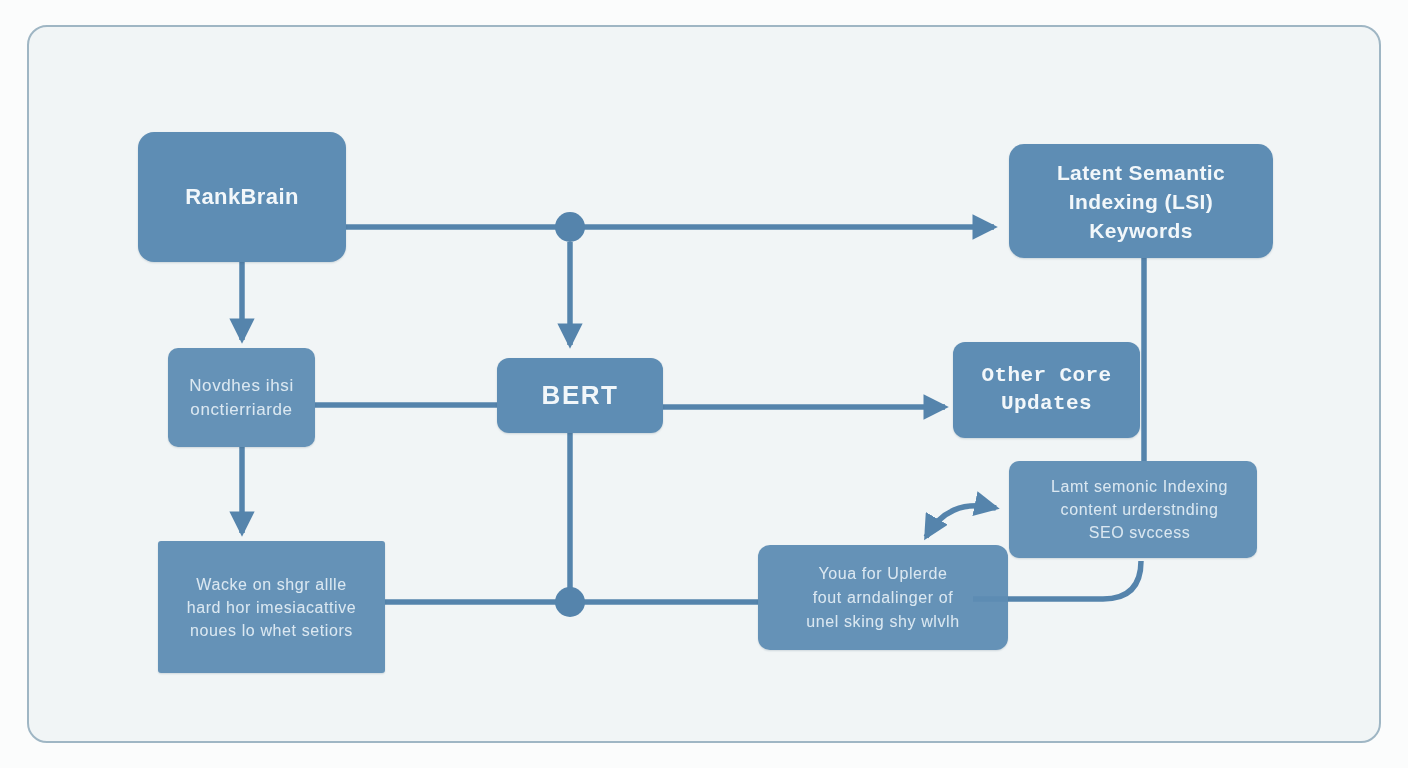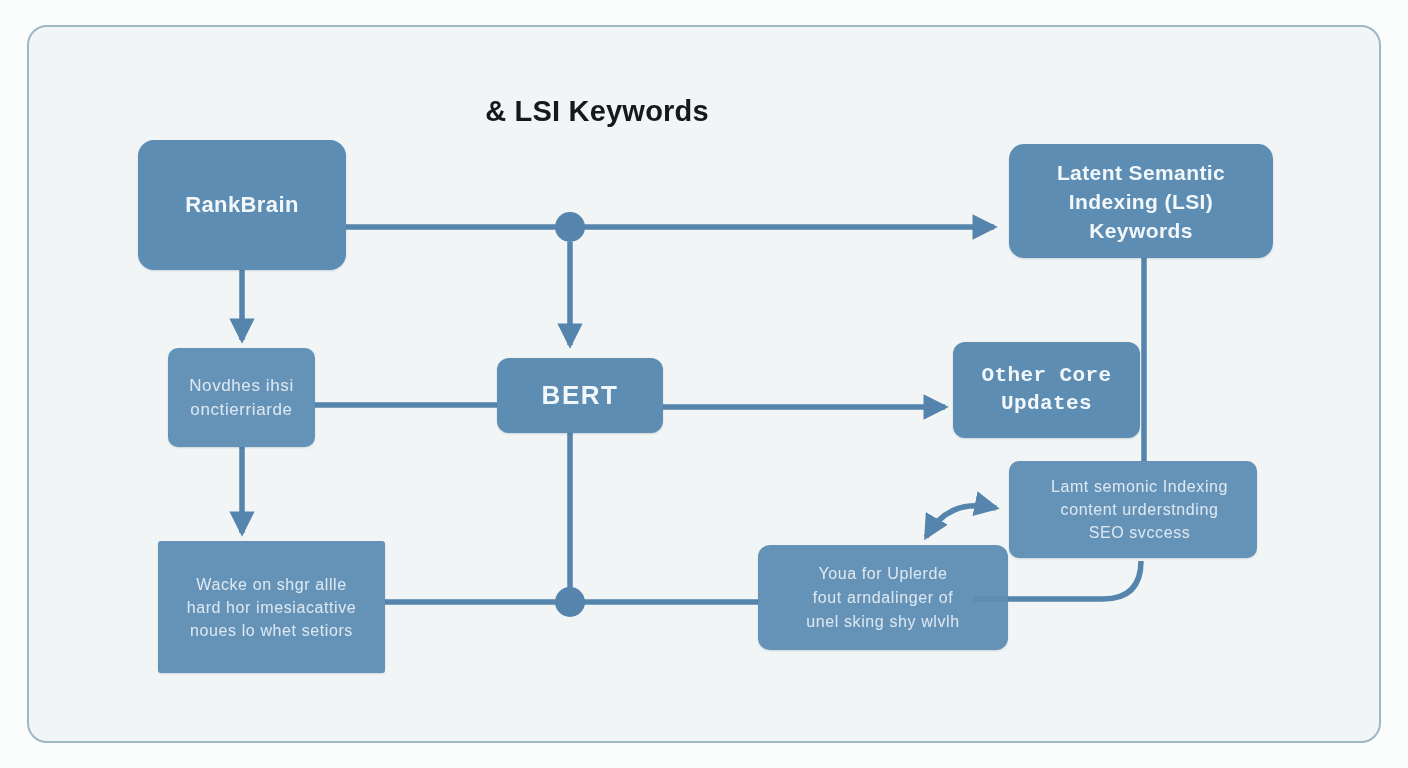--- a/index.html
+++ b/index.html
@@ -60,21 +60,21 @@
     opacity: 0.95;
     letter-spacing: 0.6px;
     text-shadow: 0 0 1px rgba(255,255,255,0.15);
   }
   .node.left-align {
     align-items: center;
     text-align: left;
     padding-left: 25px;
     padding-right: 12px;
   }
-  #node-rankbrain   { left: 138px;  top: 140px; width: 208px; height: 130px; font-size: 22px; border-radius: 16px; }
+  #node-rankbrain   { left: 138px;  top: 132px; width: 208px; height: 130px; font-size: 22px; border-radius: 16px; }
   #node-novdhes     { left: 168px;  top: 348px; width: 147px; height: 99px;  font-size: 17px; line-height: 24px; border-radius: 10px; }
   #node-bert        { left: 497px;  top: 358px; width: 166px; height: 75px;  font-size: 26px; letter-spacing: 1.5px; border-radius: 12px; }
   #node-wacke       { left: 158px;  top: 541px; width: 227px; height: 132px; font-size: 16px; line-height: 23px; border-radius: 3px; }
   #node-lsi         { left: 1009px; top: 144px; width: 264px; height: 114px; font-size: 21px; line-height: 29px; border-radius: 15px; }
   #node-other-core  { left: 953px;  top: 342px; width: 187px; height: 96px;  font-size: 21px; line-height: 28px; border-radius: 12px; font-family: Liberation Mono, monospace; }
   #node-lamt        { left: 1009px; top: 461px; width: 248px; height: 97px;  font-size: 16px; line-height: 23px; border-radius: 10px; }
   #node-youa        { left: 758px;  top: 545px; width: 250px; height: 105px; font-size: 16px; line-height: 24px; border-radius: 12px; }
   .diagram-title {
     position: absolute;
     left: 347px; top: 90px;
@@ -109,21 +109,20 @@
   <path class="line" d="M570 433 V592"></path>
   <path class="line" d="M385 602 H758"></path>
   <path class="line" d="M973 599 H1103 Q1141 599 1141 561"></path>
   <path class="line" d="M926 537 C941 511 962 501 996 508" marker-start="url(#arr)" marker-end="url(#arr)"></path>
 
   <circle class="dot" cx="570" cy="227" r="15"></circle>
   <circle class="dot" cx="570" cy="602" r="15"></circle>
 </svg>
 
 <div class="diagram-title">
-  <div class="line-txt">&amp; LSI Keywords</div>
 </div>
 
 <div class="node bold" id="node-rankbrain">
   <span class="line-txt">RankBrain</span>
 </div>
 
 <div class="node light" id="node-novdhes">
   <span class="line-txt">Novdhes ihsi</span>
   <span class="line-txt">onctierriarde</span>
 </div>

